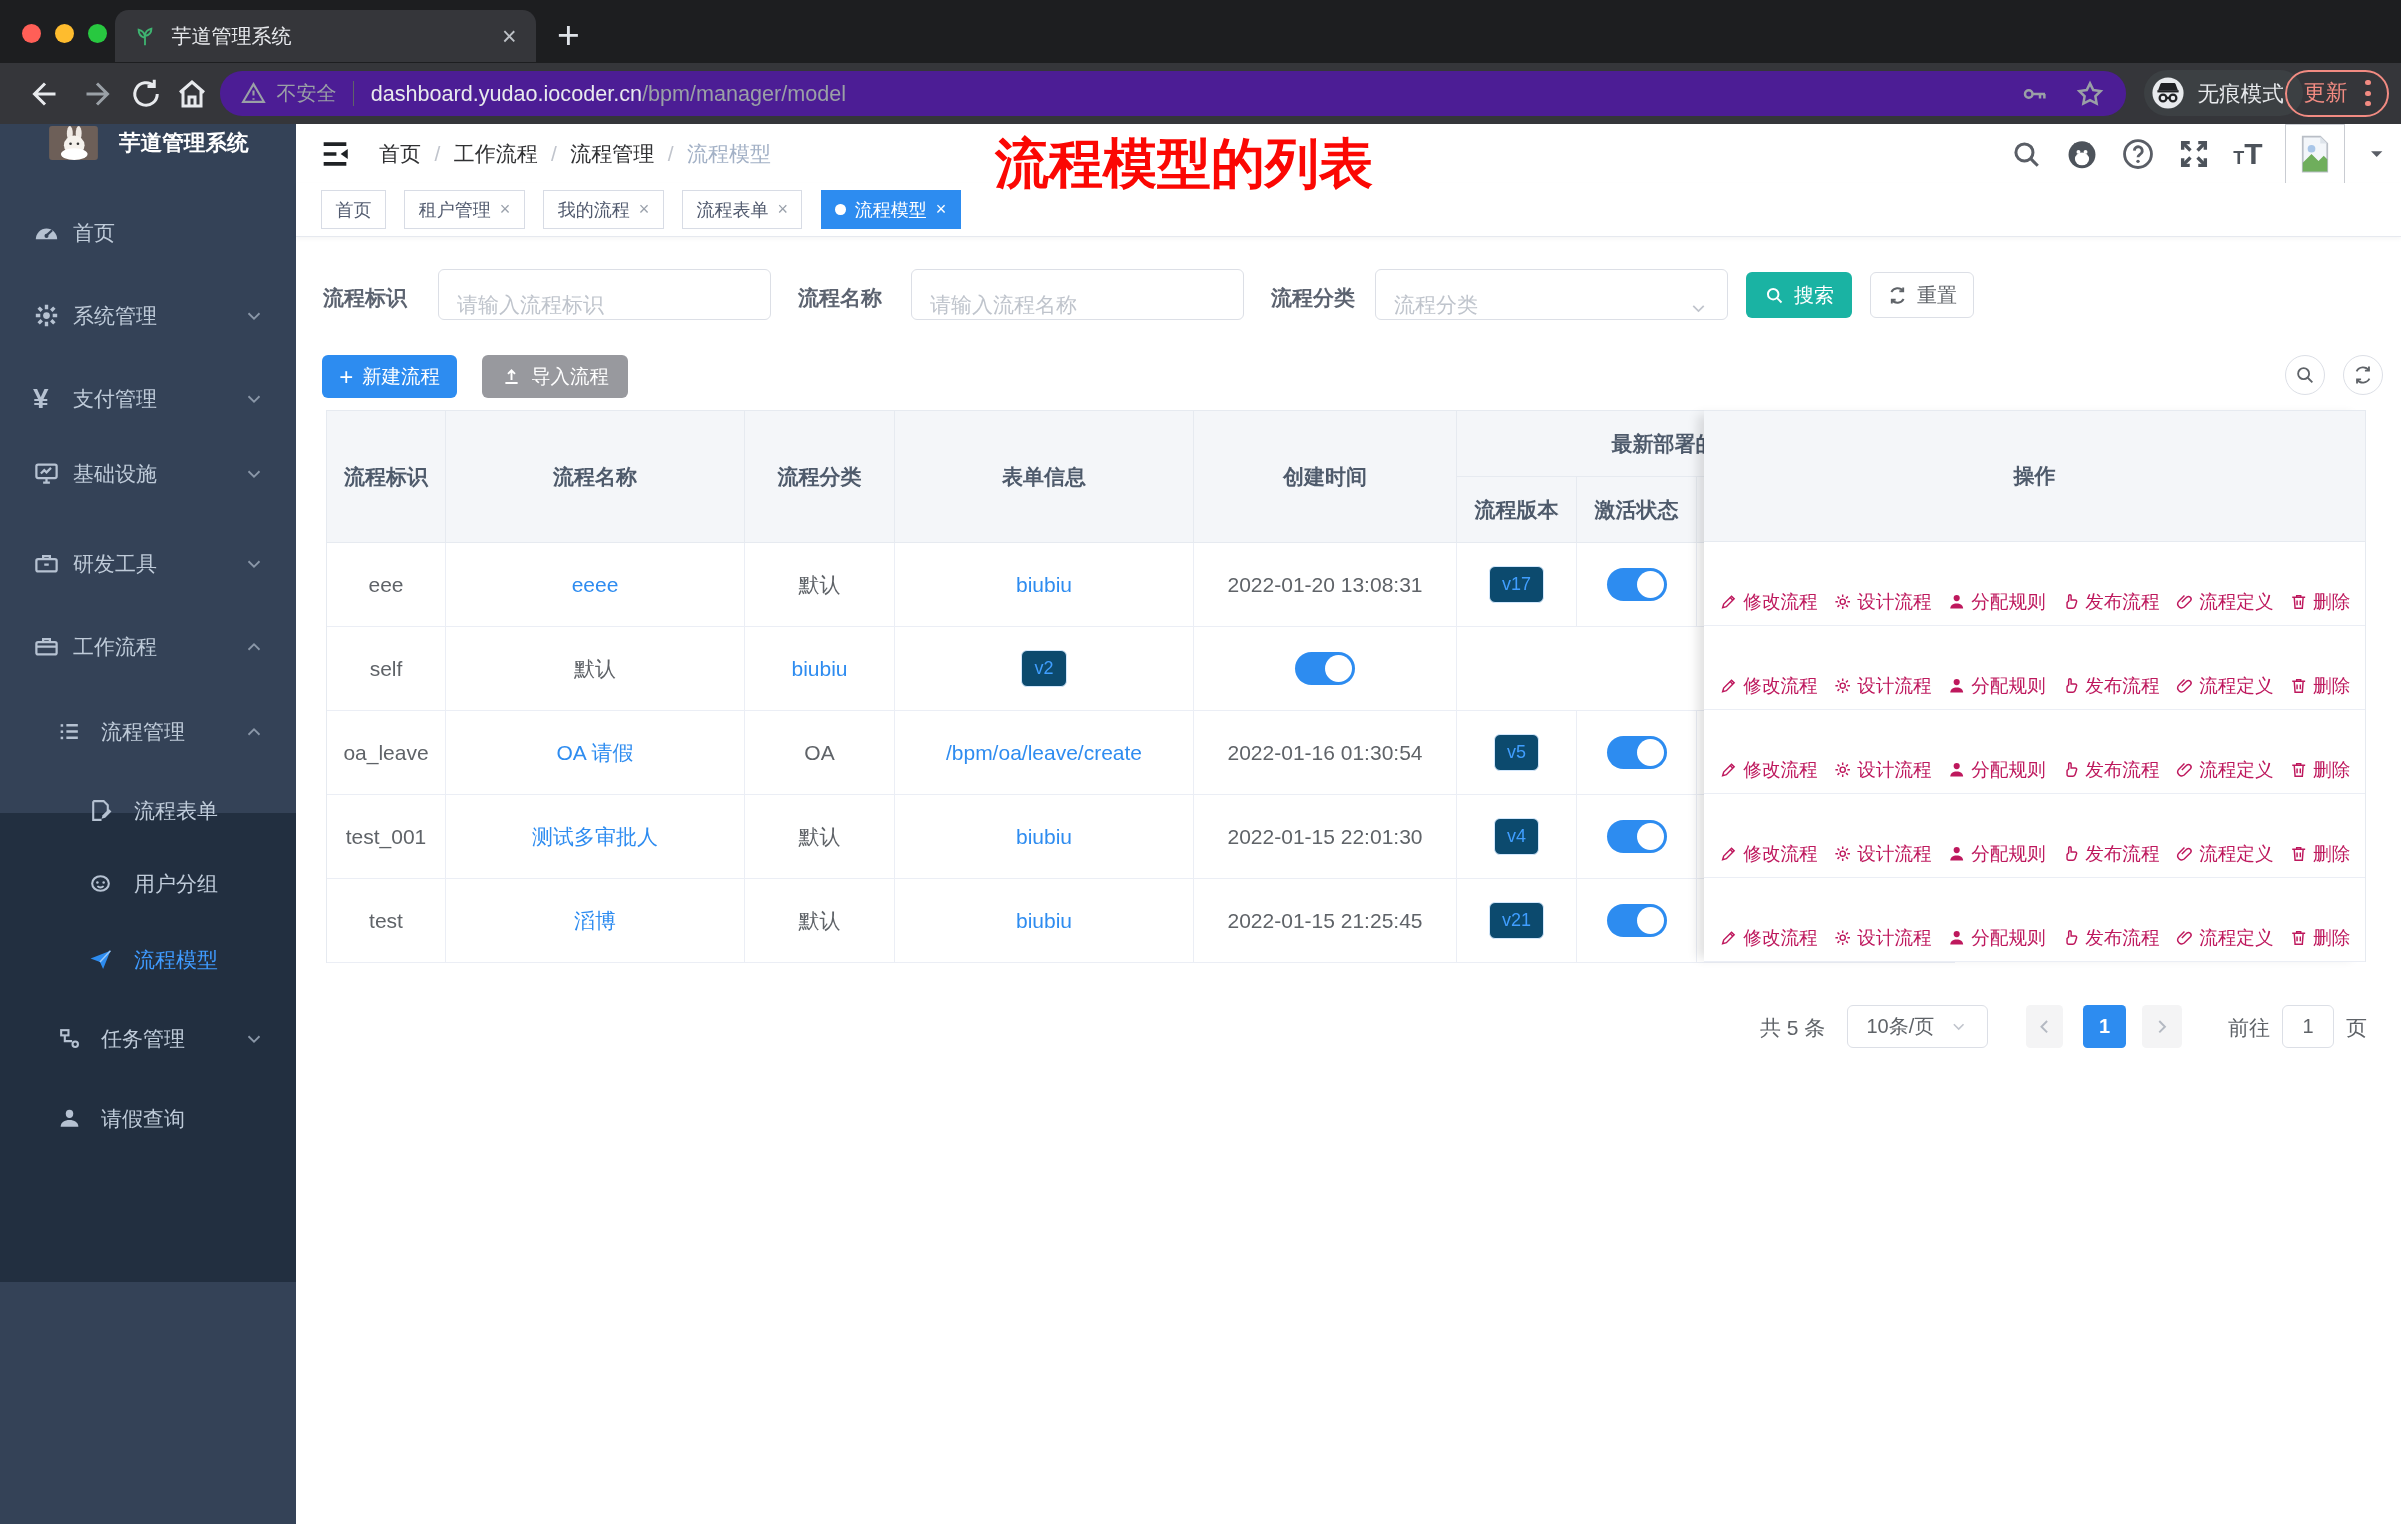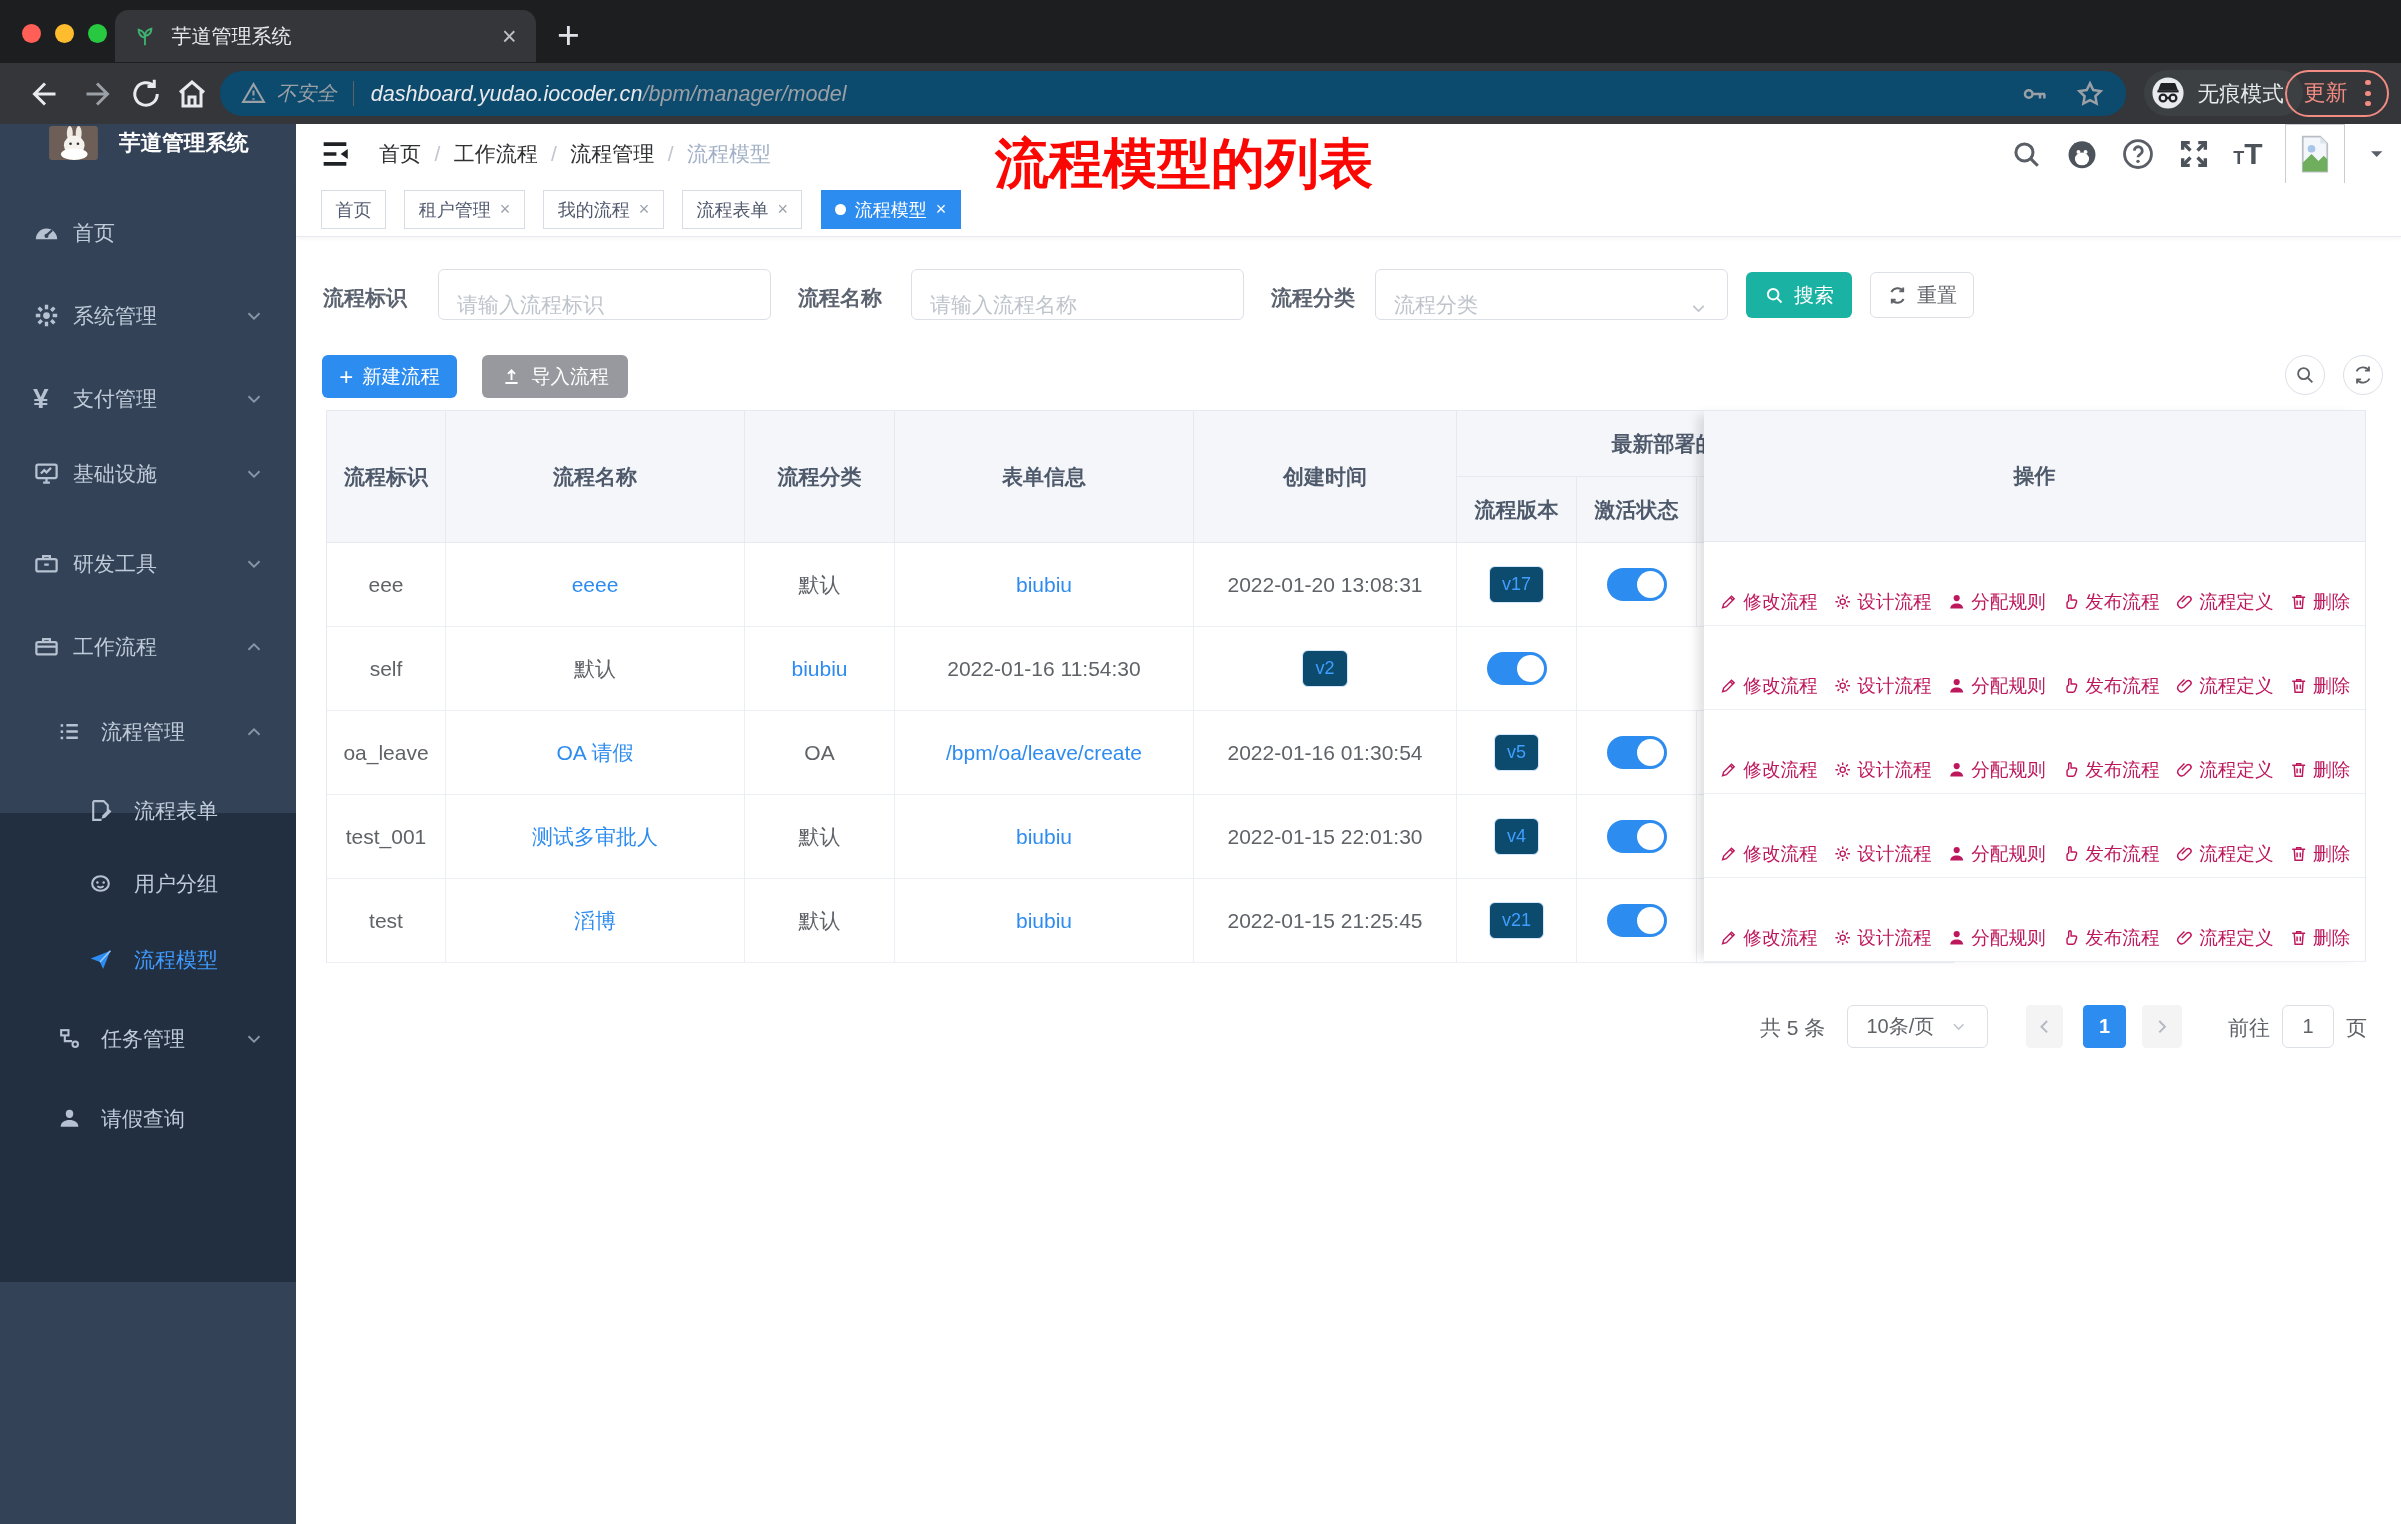--- a/index.html
+++ b/index.html
@@ -12,22 +12,22 @@
   .chrome{position:absolute;top:0;left:0;width:2401px;height:124px;background:#1d1e20;}
   .traffic{position:absolute;top:24px;left:22px;display:flex;gap:13.4px;}
   .dot{width:19.4px;height:19.4px;border-radius:50%;}
   .tab{position:absolute;left:115px;top:10.4px;width:421px;height:52px;background:#35363a;
        border-radius:13.4px 13.4px 0 0;display:flex;align-items:center;padding:0 19.4px;box-sizing:border-box;}
   .tab-title{color:#e8eaed;font-size:20px;margin-left:15px;flex:1;white-space:nowrap;}
   .tab-close{color:#bdc1c6;font-size:25px;line-height:1;}
   .newtab{position:absolute;left:557px;top:13.4px;color:#dfe3e8;font-size:39px;font-weight:300;}
   .toolbar{position:absolute;top:63px;left:0;width:2401px;height:61px;background:#35363a;}
   .navic{position:absolute;top:12.7px;}
-  .omnibox{position:absolute;left:220px;top:8.2px;width:1906px;height:45px;background:#0c4a6e;
-           border-radius:22px;display:flex;align-items:center;padding:0 21px;box-sizing:border-box;color:#9aa0a6;font-size:20px;font-style:italic;}
+  .omnibox{position:absolute;left:220px;top:8.2px;width:1906px;height:45px;background:#4c1d95;
+           border-radius:22px;display:flex;align-items:center;padding:0 21px;box-sizing:border-box;color:#9aa0a6;font-size:20px;}
   .omni-sep{width:1.5px;height:25px;background:#5f6368;margin:0 16.4px;}
   .host{color:#e8eaed;font-size:21.6px;}
   .path{color:#9aa0a6;font-size:21.6px;}
   .incog{position:absolute;left:2144px;top:7.4px;height:46px;border-radius:23px;background:#3c4043;
          display:flex;align-items:center;gap:12px;padding:0 19.4px 0 7.4px;color:#e8eaed;font-size:21.6px;}
   .update{position:absolute;right:12px;top:6.7px;height:43px;border:2.2px solid #f28b82;border-radius:24px;
           color:#f28b82;display:flex;align-items:center;gap:18px;padding:0 16.4px;font-size:22px;}
   .vdots{display:flex;flex-direction:column;gap:5.2px;}
   .vdots i{width:5.2px;height:5.2px;border-radius:50%;background:#f28b82;}
 
@@ -530,21 +530,20 @@
             <span class="knob"></span>
           </span>
         </div>
     <div class="td last"></div>
   </div>
 
   <div class="trow">
     <div class="td">self</div>
     <div class="td">默认</div>
     <div class="td link">biubiu</div>
-    <div class="td">2022-01-16 11:54:30</div>
     <div class="td">
           <span class="vbadge">v2</span>
         </div>
     <div class="td">
           <span class="switch on">
             <span class="knob"></span>
           </span>
         </div>
     <div class="td last"></div>
   </div>

